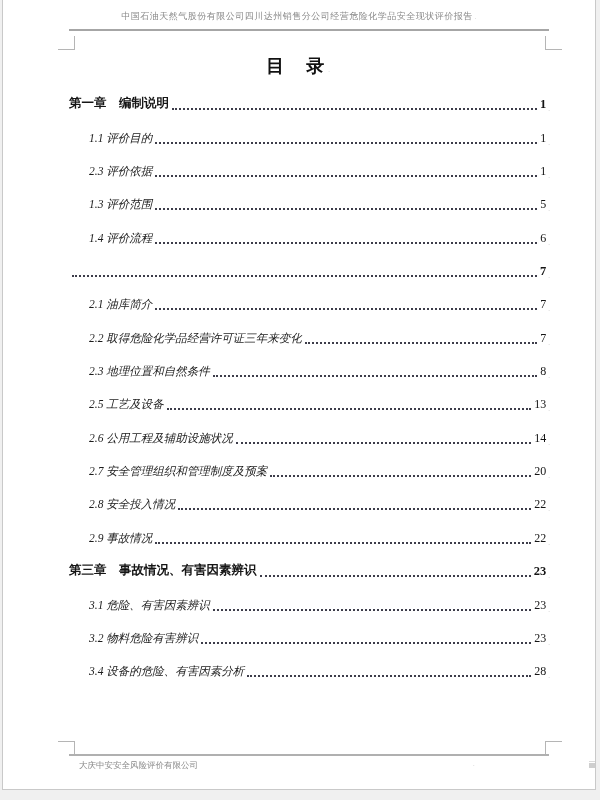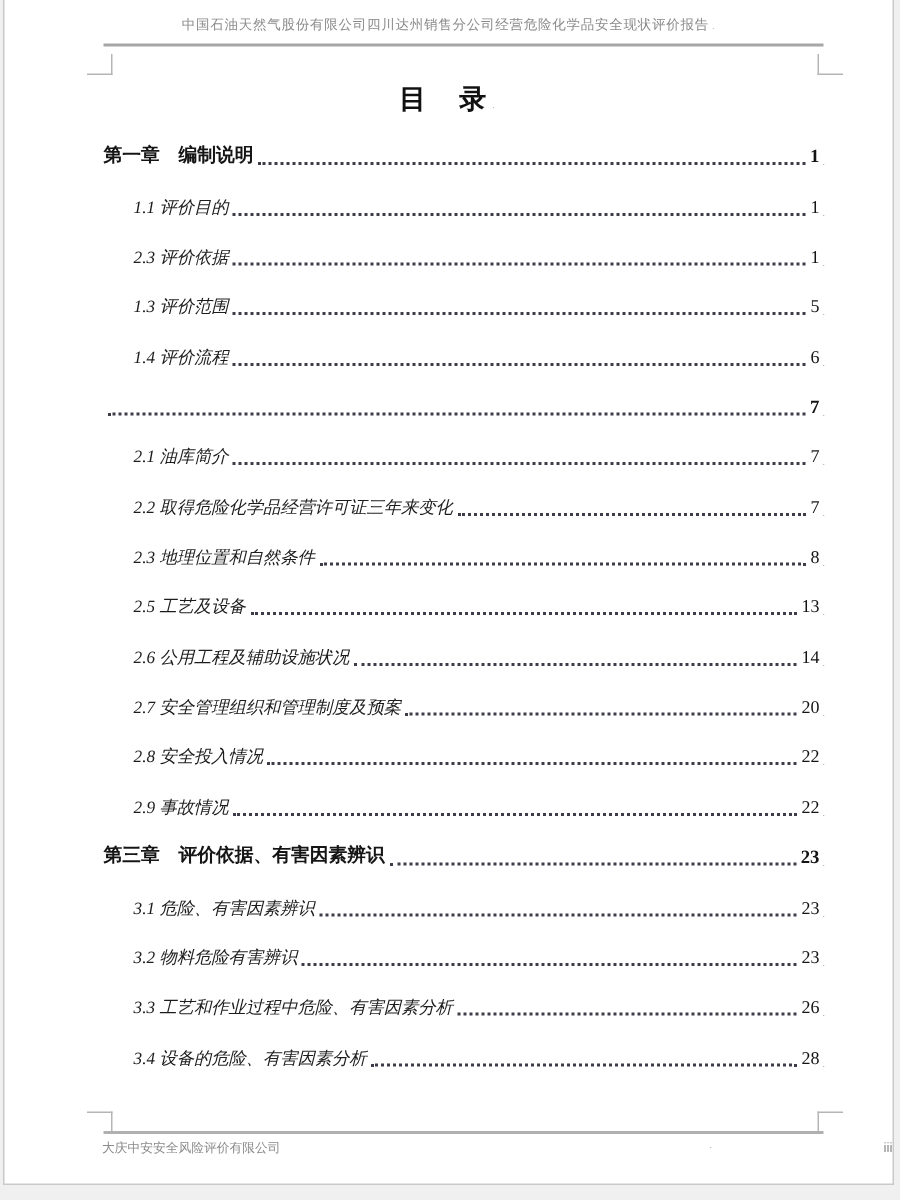--- a/index.html
+++ b/index.html
@@ -54,21 +54,21 @@
   .leader{
     flex:1;border-bottom:2px dotted #3d3d4a;
     margin:0 3px 2px 3px;min-width:12px;
   }
   .pgnum{
     font-family:"Liberation Serif",serif;font-size:12px;color:#141414;white-space:nowrap;
   }
   .toc-row.level-1 .pgnum{font-weight:700;font-size:12.5px;}
   .row-mark{font-size:6px;color:#9a9a9a;margin-left:2px;line-height:1;}
   
-  .ftr-company{position:absolute;top:760px;left:65px;font-size:8.5px;color:#8a8a8a;}
+  .ftr-company{position:absolute;top:760px;left:76px;font-size:8.5px;color:#8a8a8a;}
   .ftr-page{position:absolute;top:760px;left:0;right:0;text-align:right;font-size:9px;color:#8a8a8a;}
   .ftr-mark{position:absolute;top:761px;left:470px;font-size:6px;color:#a5a5a5;}
 </style>
 </head>
 <body>
 
 <div class="page">
 
   <div class="hdr-text">
     <span>中国石油天然气股份有限公司四川达州销售分公司经营危险化学品安全现状评价报告</span><span class="hdr-mark">.</span>
@@ -162,41 +162,35 @@
         <span class="pgnum">22</span>
         <span class="row-mark">.</span>
       </div>
       <div class="toc-row level-2">
         <span class="lbl">2.9 事故情况</span>
         <span class="leader"></span>
         <span class="pgnum">22</span>
         <span class="row-mark">.</span>
       </div>
       <div class="toc-row level-1">
-        <span class="lbl">第三章　评价依据、有害因素辨识</span>
+        <span class="lbl">第三章　事故情况、有害因素辨识</span>
         <span class="leader"></span>
         <span class="pgnum">23</span>
         <span class="row-mark">.</span>
       </div>
       <div class="toc-row level-2">
         <span class="lbl">3.1 危险、有害因素辨识</span>
         <span class="leader"></span>
         <span class="pgnum">23</span>
         <span class="row-mark">.</span>
       </div>
       <div class="toc-row level-2">
         <span class="lbl">3.2 物料危险有害辨识</span>
         <span class="leader"></span>
         <span class="pgnum">23</span>
-        <span class="row-mark">.</span>
-      </div>
-      <div class="toc-row level-2">
-        <span class="lbl">3.3 工艺和作业过程中危险、有害因素分析</span>
-        <span class="leader"></span>
-        <span class="pgnum">26</span>
         <span class="row-mark">.</span>
       </div>
       <div class="toc-row level-2">
         <span class="lbl">3.4 设备的危险、有害因素分析</span>
         <span class="leader"></span>
         <span class="pgnum">28</span>
         <span class="row-mark">.</span>
       </div>
     </div>
 

